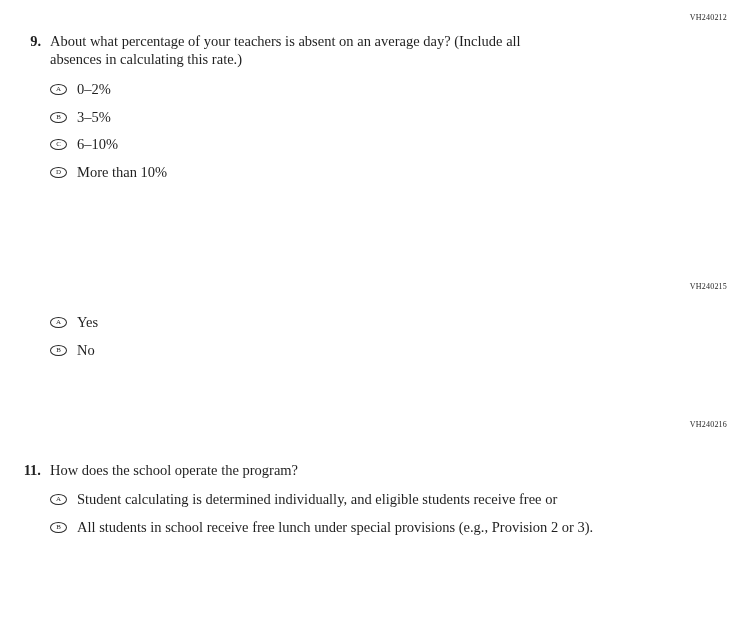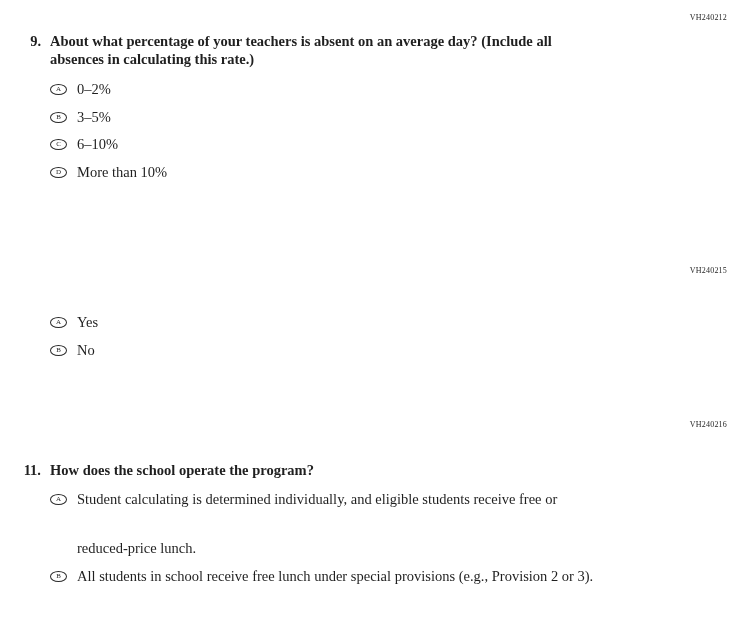--- a/index.html
+++ b/index.html
@@ -24,43 +24,43 @@
   .q-num {
     position: absolute;
     left: 0; top: 0;
     width: 41px;
     text-align: right;
     font-weight: bold;
     font-size: 14.5px;
     line-height: 17.5px;
   }
   .q-text { margin-left: 50px; font-size: 14.5px; line-height: 17.5px; }
-  .q-line { white-space: nowrap; font-weight: bold; }
+  .q-line { white-space: nowrap; }
   .options { position: absolute; left: 50px; }
   .option { display: flex; align-items: flex-start; margin-bottom: 10.5px; }
   .oval {
     box-sizing: border-box;
     width: 17px; height: 11px;
     border: 1px solid #2a2a2a;
     border-radius: 50%;
     margin-top: 3px;
     flex: none;
     display: flex; align-items: center; justify-content: center;
     background: #ffffff;
     cursor: pointer;
   }
   .oval-letter { font-size: 7px; line-height: 1; color: #2a2a2a; }
   .option-label { margin-left: 10px; font-size: 14.5px; line-height: 17px; }
-  .option-label .opt-line { white-space: nowrap; margin-top: 32px; }
+  .option-label .opt-line { white-space: nowrap; }
 
   #code9  { top: 13px; }
   #q9     { top: 33px; }
   #opts9  { top: 81px; }
 
-  #code10 { top: 266px; margin-left: 48px; }
+  #code10 { top: 282px; margin-left: 48px; }
   #q10    { top: 283px; }
   #opts10 { top: 314px; }
 
   #code11 { top: 420px; }
   #q11    { top: 462px; }
   #opts11 { top: 491px; }
 </style>
 </head>
 <body>
 
@@ -124,21 +124,20 @@
       <div class="q-line">How does the school operate the program?</div>
     </div>
   </div>
   <div class="options" id="opts11">
     <div class="option">
       <span class="oval">
           <span class="oval-letter">A</span>
         </span>
       <span class="option-label">
         <span class="opt-line">Student calculating is determined individually, and eligible students receive free or</span>
-        <span class="opt-line" style="display:block">reduced-price lunch.</span>
       </span>
     </div>
     <div class="option">
       <span class="oval">
           <span class="oval-letter">B</span>
         </span>
       <span class="option-label"><span class="opt-line">All students in school receive free lunch under special provisions (e.g., Provision 2 or 3).</span></span>
     </div>
   </div>
 

